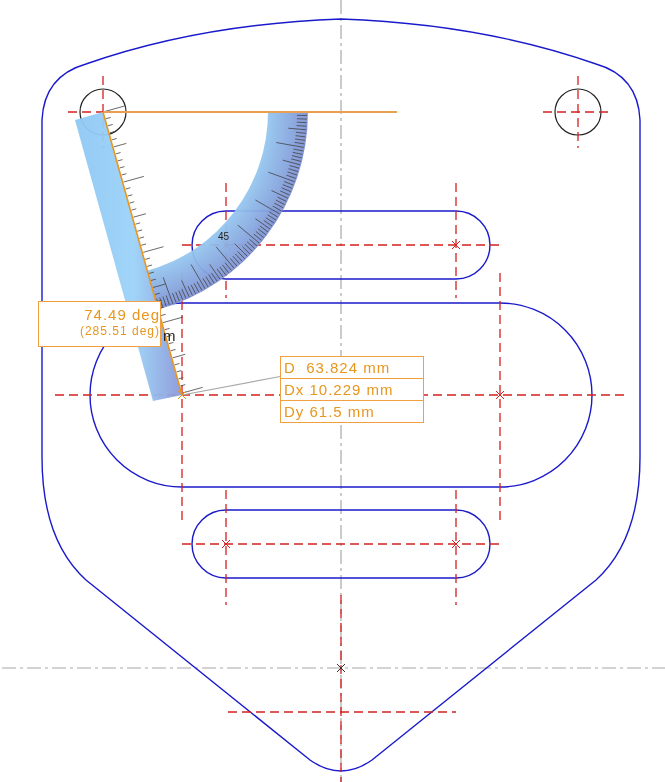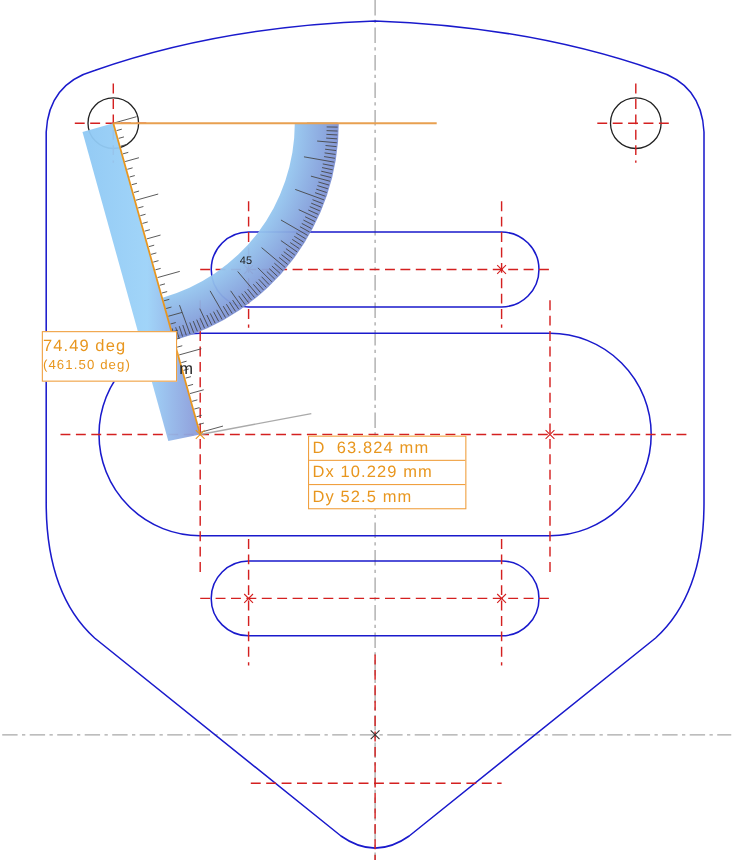--- a/index.html
+++ b/index.html
@@ -1,22 +1,22 @@
 <!DOCTYPE html>
 <html><head>
 <meta charset="utf-8">
 <style>
   html, body { margin:0; padding:0; background:#ffffff; }
   body { width:665px; height:782px; overflow:hidden; position:relative; font-family:"Liberation Sans", sans-serif; }
   #canvas { position:absolute; left:0; top:0; }
   .label-box { position:absolute; background:#ffffff; border:1.5px solid #f0a040; color:#e8961e; }
-  .angle-box { left:38px; top:301px; width:121px; height:44px; text-align:left; }
+  .angle-box { left:38px; top:301px; width:121px; height:44px; text-align:right; }
   .angle-main { font-size:15px; letter-spacing:1px; line-height:18px; margin-top:4px; display:block; }
   .angle-sub { font-size:12px; letter-spacing:1px; line-height:14px; display:block; }
-  .dist-box { left:280px; top:396px; width:142px; }
+  .dist-box { left:280px; top:356px; width:142px; }
   .dist-row { font-size:15px; letter-spacing:1px; height:21px; line-height:22px; padding-left:3px; border-bottom:1.5px solid #f0a040; white-space:pre; }
   .dist-row:last-child { border-bottom:none; }
   .stray-m { position:absolute; left:163px; top:327px; font-size:15px; color:#222; }
 </style>
 </head>
 <body>
 
 <svg id="canvas" width="665" height="782" viewBox="0 0 665 782">
   <defs>
     <linearGradient id="rulerGrad" x1="0" y1="0" x2="1" y2="0">
@@ -208,22 +208,22 @@
   <g fill="none">
     <line x1="103" y1="112" x2="397" y2="112" stroke="#e8a050" stroke-width="1.8"></line>
     <line x1="103" y1="112" x2="182" y2="395" stroke="#e8961e" stroke-width="1.6"></line>
     <line x1="182" y1="395" x2="283" y2="376" stroke="#aaa" stroke-width="1.2"></line>
     <path d="M178 391 L186 399 M186 391 L178 399" stroke="#e8961e" stroke-width="1"></path>
   </g>
 </svg>
 
 <div class="label-box angle-box">
   <span class="angle-main">74.49 deg</span>
-  <span class="angle-sub">(461.50 deg)</span>
+  <span class="angle-sub">(285.51 deg)</span>
 </div>
 
 <div class="stray-m">m</div>
 
 <div class="label-box dist-box">
   <div class="dist-row">D  63.824 mm</div>
   <div class="dist-row">Dx 10.229 mm</div>
-  <div class="dist-row">Dy 52.5 mm</div>
+  <div class="dist-row">Dy 61.5 mm</div>
 </div>
 
 </body></html>

